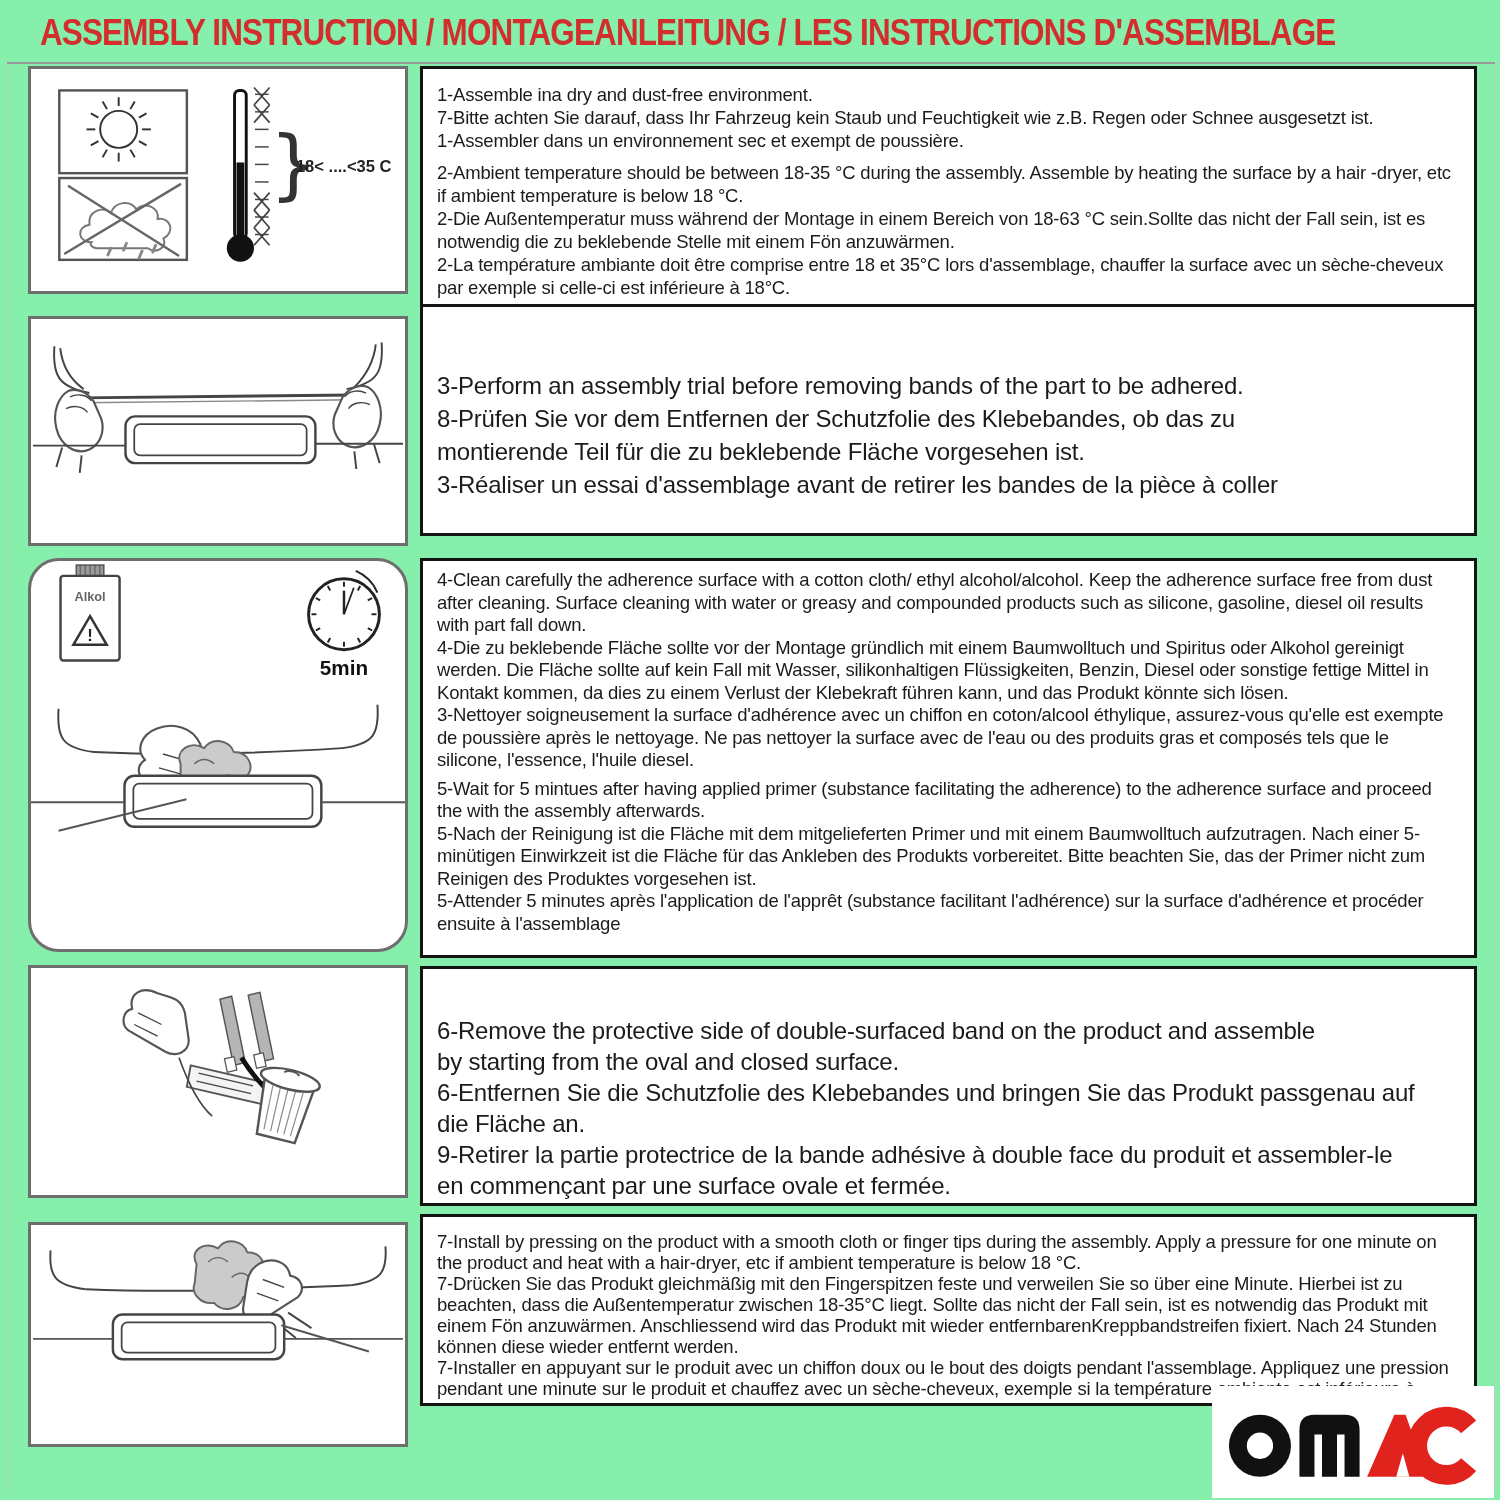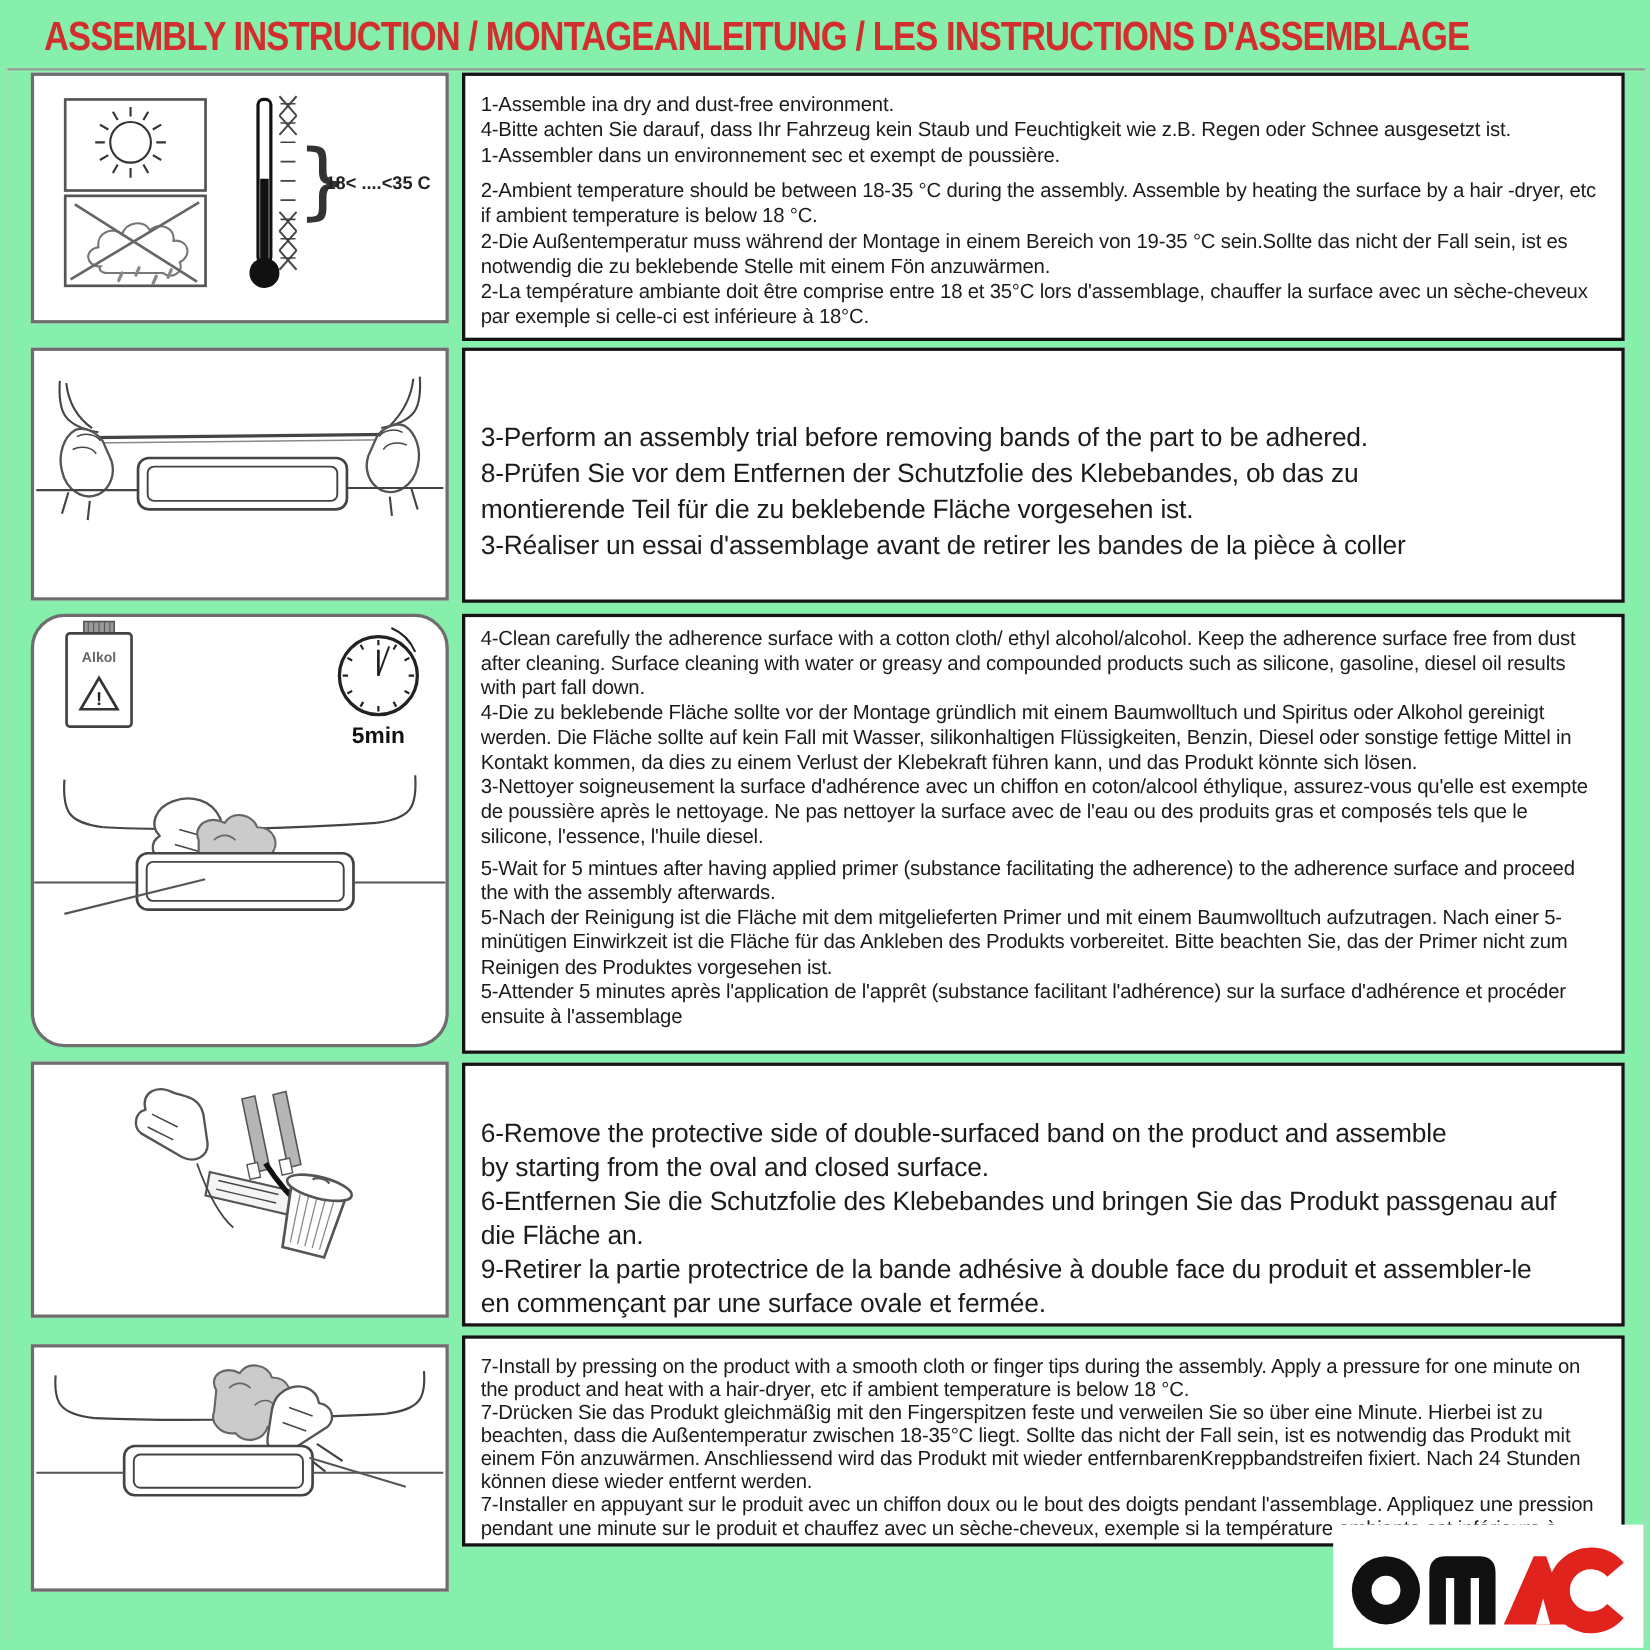--- a/index.html
+++ b/index.html
@@ -30,21 +30,21 @@
   .dense .txt-sm{line-height:22.5px;}
   .tight .txt-sm{line-height:21px;}
   .txt-lg{font-size:24px;line-height:33px;}
   .lh31 .txt-lg{line-height:31px;}
   .bold{font-weight:normal;}
   .gap{margin-top:9px !important;}
   .gap-s{margin-top:6px !important;}
 
   
   #panel-1{top:66px;height:244px;padding:14px 16px 0 14px;}
-  #panel-2{top:316px;height:232px;padding:62px 24px 16px 14px;}
+  #panel-2{top:304px;height:232px;padding:62px 24px 16px 14px;}
   #panel-3{top:558px;height:400px;padding:8px 16px 0 14px;}
   #panel-4{top:966px;height:240px;padding:46px 12px 0 14px;}
   #panel-5{top:1214px;height:192px;padding:14px 20px 0 14px;}
 
   #figure-1{top:66px;height:228px;}
   #figure-2{top:316px;height:230px;}
   #figure-3{top:558px;height:394px;border-radius:31px;}
   #figure-4{top:965px;height:233px;}
   #figure-5{top:1222px;height:225px;}
 
@@ -127,24 +127,24 @@
             <line x1="243" y1="163" x2="227" y2="181"></line>
         </g>
         <text x="243" y="124" font-size="78" fill="#333" font-family="DejaVu Sans, sans-serif">}</text>
         <text x="270" y="106" font-size="17" font-weight="bold" fill="#222" font-family="Liberation Sans, sans-serif">18&lt; ....&lt;35 C</text>
       </g>
     </svg>
   </div>
 
   <div class="text-panel" id="panel-1">
     <p class="txt-sm bold">1-Assemble ina dry and dust-free environment.</p>
-    <p class="txt-sm">4-Bitte achten Sie darauf, dass Ihr Fahrzeug kein Staub und Feuchtigkeit wie z.B. Regen oder Schnee ausgesetzt ist.</p>
+    <p class="txt-sm">7-Bitte achten Sie darauf, dass Ihr Fahrzeug kein Staub und Feuchtigkeit wie z.B. Regen oder Schnee ausgesetzt ist.</p>
     <p class="txt-sm">1-Assembler dans un environnement sec et exempt de poussière.</p>
     <p class="txt-sm bold gap">2-Ambient temperature should be between 18-35 °C  during the assembly. Assemble by heating the surface by a hair -dryer, etc if ambient temperature is below 18 °C.</p>
-    <p class="txt-sm">2-Die Außentemperatur muss während der Montage in einem Bereich von 19-35 °C  sein.Sollte das nicht der Fall sein, ist es notwendig die zu beklebende Stelle mit einem Fön anzuwärmen.</p>
+    <p class="txt-sm">2-Die Außentemperatur muss während der Montage in einem Bereich von 18-63 °C  sein.Sollte das nicht der Fall sein, ist es notwendig die zu beklebende Stelle mit einem Fön anzuwärmen.</p>
     <p class="txt-sm">2-La température ambiante doit être comprise entre 18 et 35°C lors d'assemblage, chauffer la surface avec un sèche-cheveux par exemple si celle-ci est inférieure à 18°C.</p>
   </div>
 
   <div class="figure-box" id="figure-2">
     <svg viewBox="0 0 380 230">
       <path class="ln" d="M22,28 C20,58 26,70 58,76" stroke-width="2"></path>
       <path class="ln" d="M358,24 C360,54 354,66 322,72" stroke-width="2"></path>
       <path class="ln" d="M28,30 C30,48 38,62 52,72" stroke-width="2"></path>
       <path class="ln" d="M352,26 C350,44 342,58 330,70" stroke-width="2"></path>
       <g>

